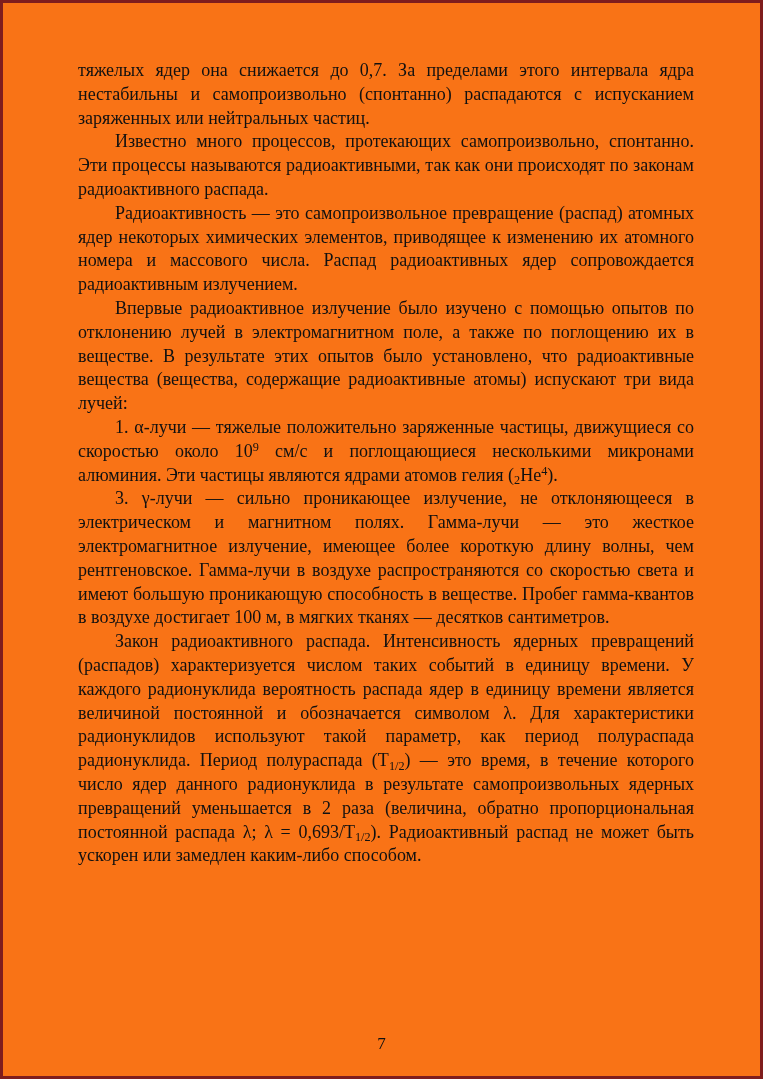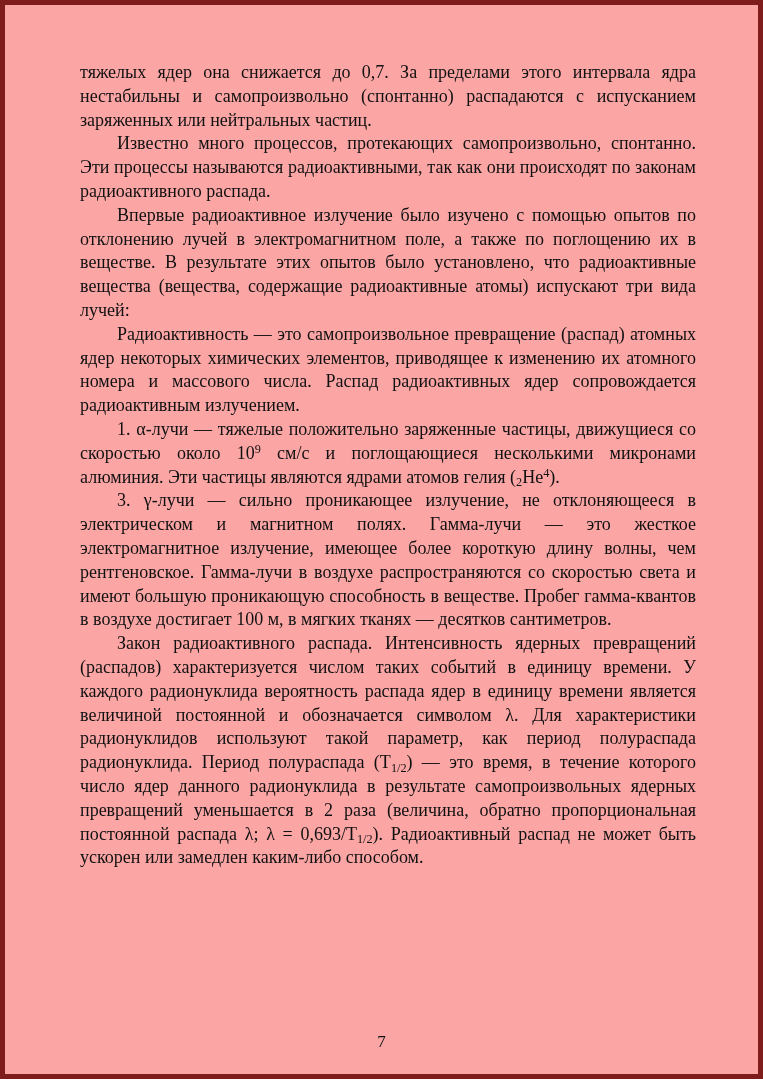--- a/index.html
+++ b/index.html
@@ -6,22 +6,22 @@
     margin: 0;
     padding: 0;
     background: #e9e9e9;
     font-family: "Liberation Serif", "DejaVu Serif", serif;
   }
   .page {
     position: relative;
     width: 763px;
     height: 1079px;
     margin: 0 auto;
-    background: #fca5a5;
-    border: 5px solid #7f1d1d;
+    background: #f97316;
+    border: 3px solid #7f1d1d;
     box-sizing: border-box;
     overflow: hidden;
     color: #111111;
   }
   .text-body {
     position: absolute;
     top: 56px;
     left: 75px;
     width: 616px;
     font-size: 18px;
@@ -58,20 +58,20 @@
     color: #111111;
   }
 </style>
 </head>
 <body>
 
 <div class="page">
   <div class="text-body">
       <p class="para"><span>тяжелых ядер она снижается до 0,7. За пределами этого интервала ядра нестабильны и самопроизвольно (спонтанно) распадаются с испусканием заряженных или нейтральных частиц.</span></p>
       <p class="para indent"><span>Известно много процессов, протекающих самопроизвольно, спонтанно. Эти процессы называются </span><span class="i">радиоактивными</span><span>, так как они происходят по законам радиоактивного распада.</span></p>
+      <p class="para indent"><span class="i">Радиоактивность</span><span> — это самопроизвольное превращение (распад) атомных ядер некоторых химических элементов, приводящее к изменению их атомного номера и массового числа. Распад радиоактивных ядер сопровождается радиоактивным излучением.</span></p>
       <p class="para indent"><span>Впервые радиоактивное излучение было изучено с помощью опытов по отклонению лучей в электромагнитном поле, а также по поглощению их в веществе. В результате этих опытов было установлено, что радиоактивные вещества (вещества, содержащие радиоактивные атомы) испускают три вида лучей:</span></p>
-      <p class="para indent"><span class="i">Радиоактивность</span><span> — это самопроизвольное превращение (распад) атомных ядер некоторых химических элементов, приводящее к изменению их атомного номера и массового числа. Распад радиоактивных ядер сопровождается радиоактивным излучением.</span></p>
       <p class="para indent"><span>1. α-лучи — тяжелые положительно заряженные частицы, движущиеся со скоростью около 10</span><span class="sup">9</span><span> см/с и поглощающиеся несколькими микронами алюминия. Эти частицы являются ядрами атомов гелия (</span><span class="sub">2</span><span>He</span><span class="sup">4</span><span>).</span></p>
       <p class="para indent"><span>3. γ-лучи — сильно проникающее излучение, не отклоняющееся в электрическом и магнитном полях. Гамма-лучи — это жесткое электромагнитное излучение, имеющее более короткую длину волны, чем рентгеновское. Гамма-лучи в воздухе распространяются со скоростью света и имеют большую проникающую способность в веществе. Пробег гамма-квантов в воздухе достигает 100 м, в мягких тканях — десятков сантиметров.</span></p>
       <p class="para indent"><span class="i">Закон радиоактивного распада</span><span>. Интенсивность ядерных превращений (распадов) характеризуется числом таких событий в единицу времени. У каждого радионуклида вероятность распада ядер в единицу времени является величиной постоянной и обозначается символом λ. Для характеристики радионуклидов используют такой параметр, как период полураспада радионуклида. </span><span class="i">Период полураспада (Т</span><span class="i sub">1/2</span><span class="i">)</span><span> — это время, в течение которого число ядер данного радионуклида в результате самопроизвольных ядерных превращений уменьшается в 2 раза (величина, обратно пропорциональная </span><span class="i">постоянной распада λ</span><span>; λ = 0,693/</span><span class="i">Т</span><span class="sub">1/2</span><span>). Радиоактивный распад не может быть ускорен или замедлен каким-либо способом.</span></p>
     </div>
   <div class="page-number">7</div>
 </div>
 
 </body></html>

